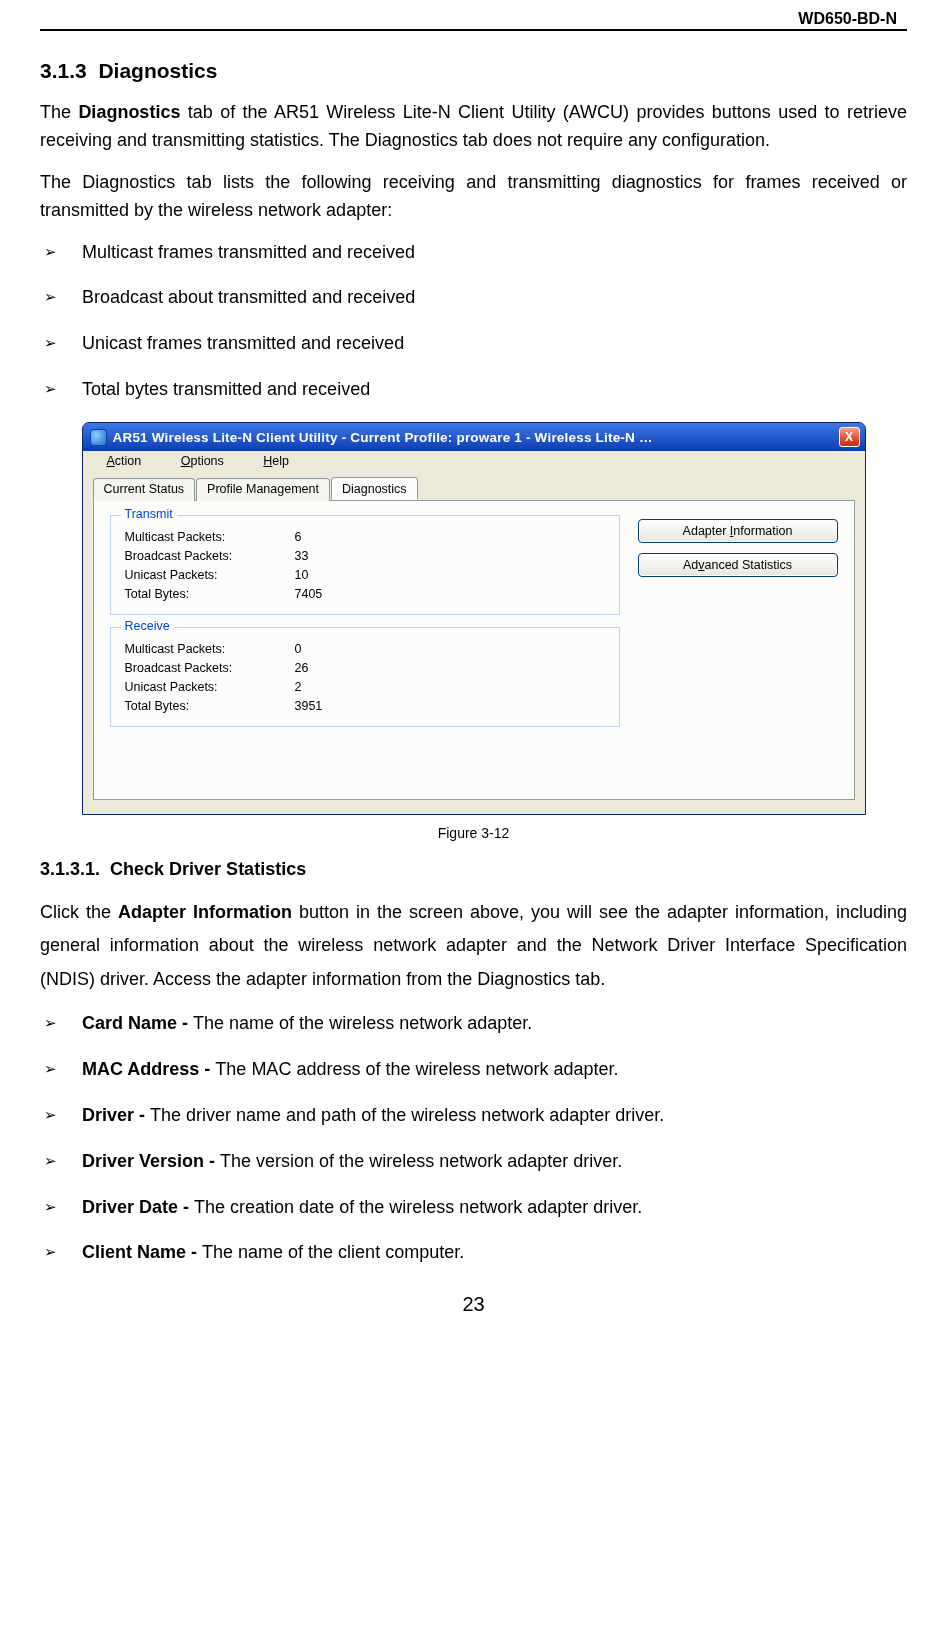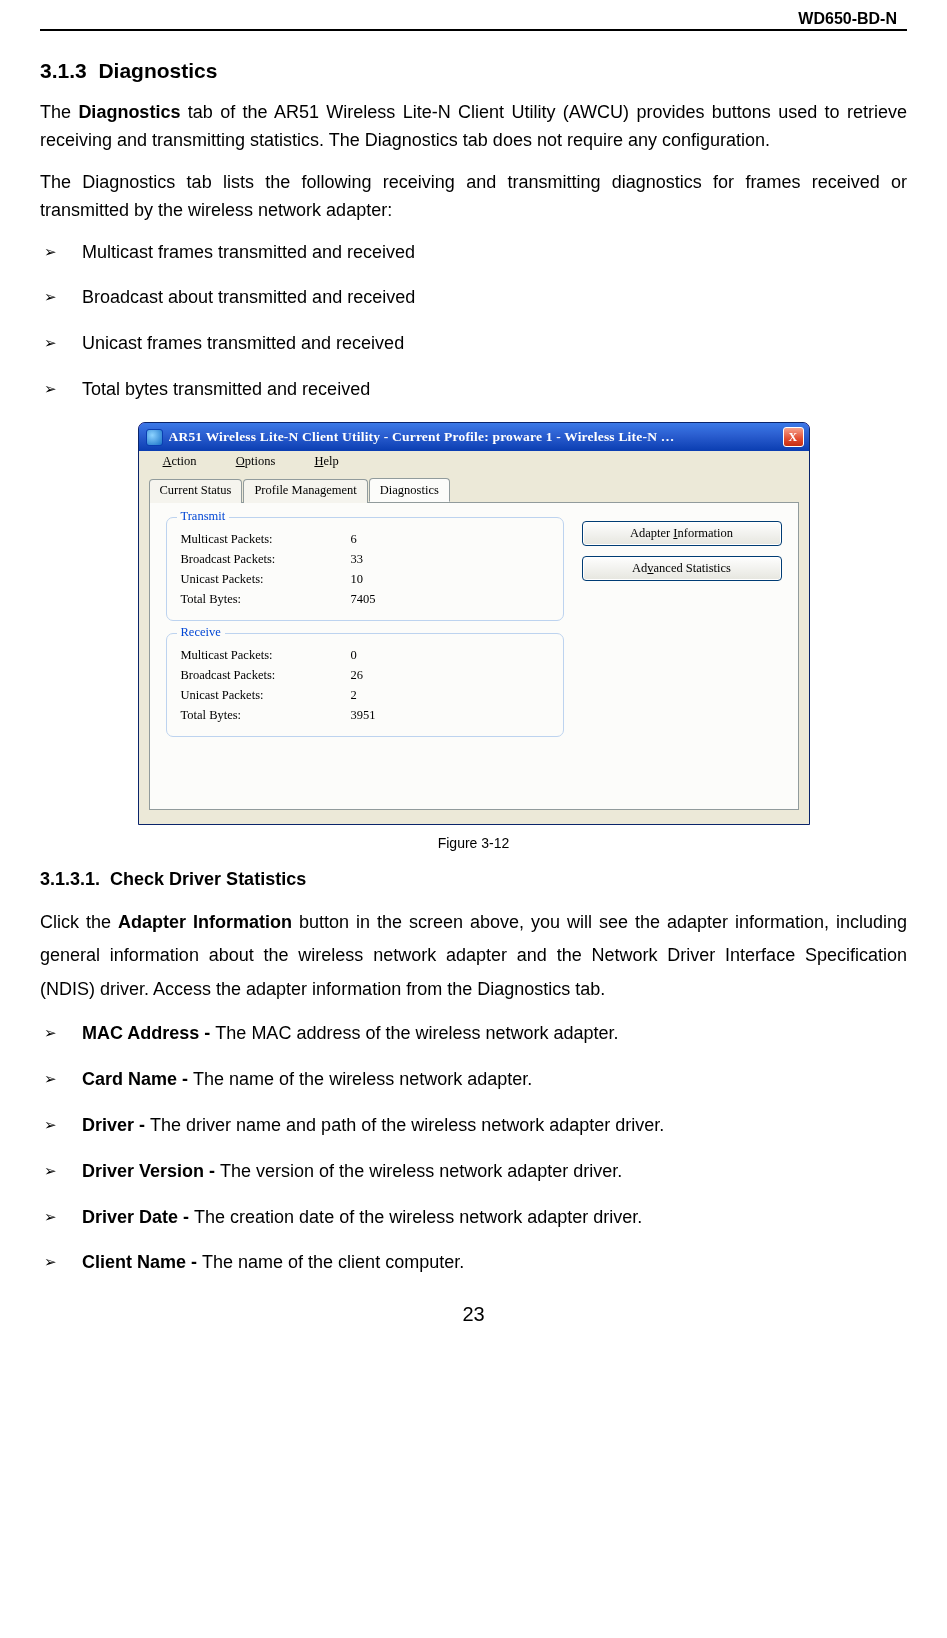--- a/index.html
+++ b/index.html
@@ -63,22 +63,22 @@
     position: absolute;
     left: 4px;
     top: 1px;
     font-size: 15px;
     color: #000;
   }
 
   
   .win-wrap { display: flex; justify-content: center; margin: 6px 0 4px 0; }
   .win {
-    width: 672px;
-    font-family: Liberation Serif, serif;
+    width: 784px;
+    font-family: Liberation Sans, sans-serif;
     font-size: 12.5px;
     border: 1.5px solid #0a246a;
     border-radius: 7px 7px 0 0;
     overflow: hidden;
     background: #8b5cf6;
   }
   .titlebar {
     background: linear-gradient(to bottom,#3b79e7 0%,#2a5dcf 45%,#0a3db1 100%);
     color: #fff;
     display: flex;
@@ -162,21 +162,21 @@
     border-radius: 4px;
     background: linear-gradient(to bottom,#fefefe,#e6e6df);
     padding: 4px 0;
     font-size: 12.5px;
     text-align: center;
     box-shadow: inset 0 0 0 1px #fff;
     cursor: pointer;
   }
   .group {
     border: 1px solid #bdd3ef;
-    border-radius: 7px;
+    border-radius: 0;
     margin-bottom: 12px;
     padding: 14px 32px 8px 14px;
     position: relative;
   }
   .group-title {
     position: absolute;
     top: -9px;
     left: 10px;
     background: #fcfcfa;
     color: #0046d5;
@@ -284,21 +284,21 @@
 
 <div class="sub-heading">
   <span>3.1.3.1.</span>&nbsp;&nbsp;<span>Check Driver Statistics</span>
 </div>
 
 <p class="justify wide">
   <span>Click the </span><span class="bold">Adapter Information</span><span> button in the screen above, you will see the adapter information, including general information about the wireless network adapter and the Network Driver Interface Specification (NDIS) driver. Access the adapter information from the Diagnostics tab.</span>
 </p>
 
 <ul class="chev">
+  <li><span class="bold">Card Name - </span><span>The name of the wireless network adapter.</span></li>
   <li><span class="bold">MAC Address - </span><span>The MAC address of the wireless network adapter.</span></li>
-  <li><span class="bold">Card Name - </span><span>The name of the wireless network adapter.</span></li>
   <li><span class="bold">Driver - </span><span>The driver name and path of the wireless network adapter driver.</span></li>
   <li><span class="bold">Driver Version - </span><span>The version of the wireless network adapter driver.</span></li>
   <li><span class="bold">Driver Date - </span><span>The creation date of the wireless network adapter driver.</span></li>
   <li><span class="bold">Client Name - </span><span>The name of the client computer.</span></li>
 </ul>
 
 <div class="pagenum">23</div>
 
 </body></html>

